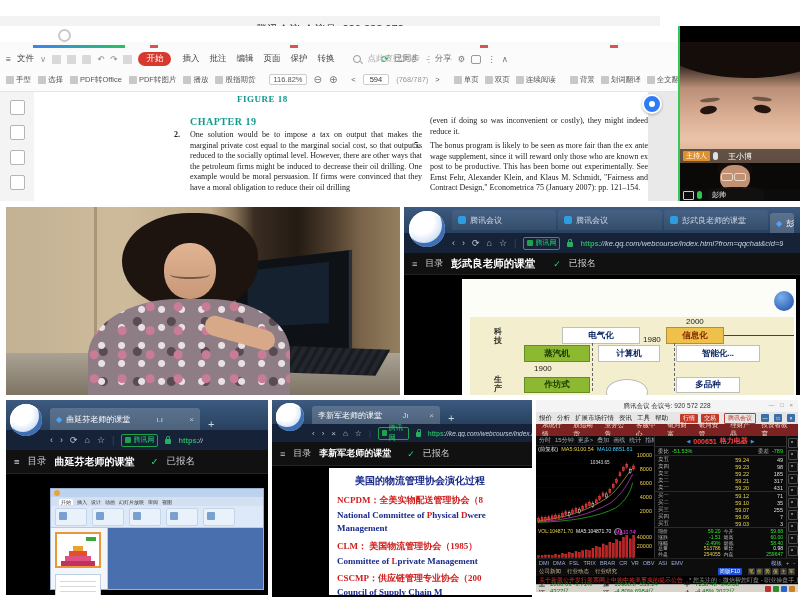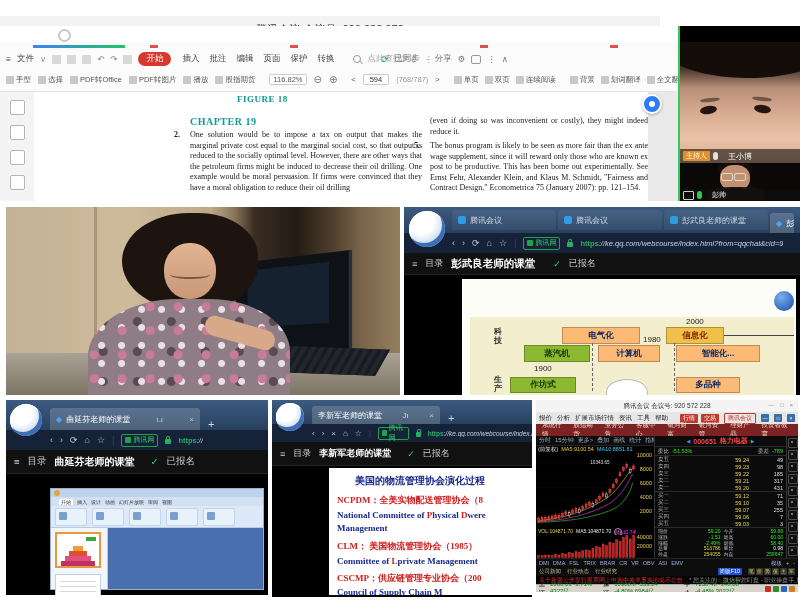--- a/index.html
+++ b/index.html
@@ -114,21 +114,21 @@
   #tile-b1 .b-navbar{top:26px;height:20px;padding-left:48px;}
   #tile-b1 .b-header{top:46px;height:22px;font-size:9px;}
   #tile-b1 .b-header .ttl{font-size:10.5px;}
   #tile-b1 .b-content{top:68px;height:120px;}
   .slide-erp{position:absolute;left:58px;top:4px;width:334px;height:116px;background:#fdfdf8;overflow:hidden;}
   .erp-logo{position:absolute;left:312px;top:12px;width:20px;height:20px;border-radius:50%;background:radial-gradient(circle at 35% 30%,#7ab0f0,#1a4aa0);}
   .erp-title{position:absolute;left:12px;top:8px;font-size:16px;font-weight:bold;color:#e02020;letter-spacing:1px;}
   .erp-chart{position:absolute;left:8px;top:38px;right:2px;bottom:0;background:#f3eecd;}
   .erp-lab{position:absolute;width:10px;font-size:8px;line-height:1.15;color:#333;font-weight:bold;}
   .erp-box{position:absolute;height:17px;display:flex;align-items:center;justify-content:center;font-size:8.5px;font-weight:bold;border:1px solid rgba(0,0,0,.25);box-sizing:border-box;}
-  .bx-teal{background:#fdba74;color:#0e2a66;}
+  .bx-teal{background:#ffffff;color:#0e2a66;font-family:Liberation Serif, serif;}
   .bx-green{background:#8cb832;color:#1c3a00;}
   .bx-yellow{background:#efc04a;color:#7a1f00;}
   .erp-year{position:absolute;font-size:8px;color:#222;}
   .erp-dash{position:absolute;top:26px;height:48px;border-left:1px dashed #666;}
   .erp-hline{position:absolute;left:254px;top:18px;width:70px;height:1px;background:#444;}
   .erp-circle{position:absolute;left:136px;top:62px;width:40px;height:24px;background:#fff;border-radius:50%;border:1px solid #bbb;}
   
   #tile-b2{left:6px;top:400px;width:262px;height:195px;background:#000;}
   #tile-b2 .b-tabbar{height:30px;display:flex;align-items:flex-end;padding:0 4px 0 44px;box-sizing:border-box;}
   #tile-b2 .b-tab{height:22px;margin-bottom:0;}
@@ -464,21 +464,21 @@
           <div class="erp-box bx-teal" style="left:92px;top:10px;width:78px">电气化</div>
           <div class="erp-year" style="left:173px;top:18px">1980</div>
           <div class="erp-box bx-yellow" style="left:196px;top:10px;width:58px">信息化</div>
           <div class="erp-hline"></div>
           <div class="erp-dash" style="left:122px"></div>
           <div class="erp-dash" style="left:204px"></div>
           <div class="erp-box bx-green" style="left:54px;top:28px;width:66px">蒸汽机</div>
           <div class="erp-box bx-teal" style="left:128px;top:28px;width:62px">计算机</div>
           <div class="erp-box bx-teal" style="left:206px;top:28px;width:84px">智能化...</div>
           <div class="erp-year" style="left:64px;top:47px">1900</div>
-          <div class="erp-box bx-green" style="left:40px;top:60px;width:66px;height:16px">作坊式</div>
+          <div class="erp-box bx-green" style="left:54px;top:60px;width:66px;height:16px">作坊式</div>
           <div class="erp-circle"></div>
           <div class="erp-box bx-teal" style="left:206px;top:60px;width:64px;height:16px">多品种</div>
         </div>
       </div>
     </div>
   </div>
 
   <div class="tile" id="tile-b2">
     <div class="b-tabbar">
       <span class="b-tab active" style="width:150px;margin-top:6px">

